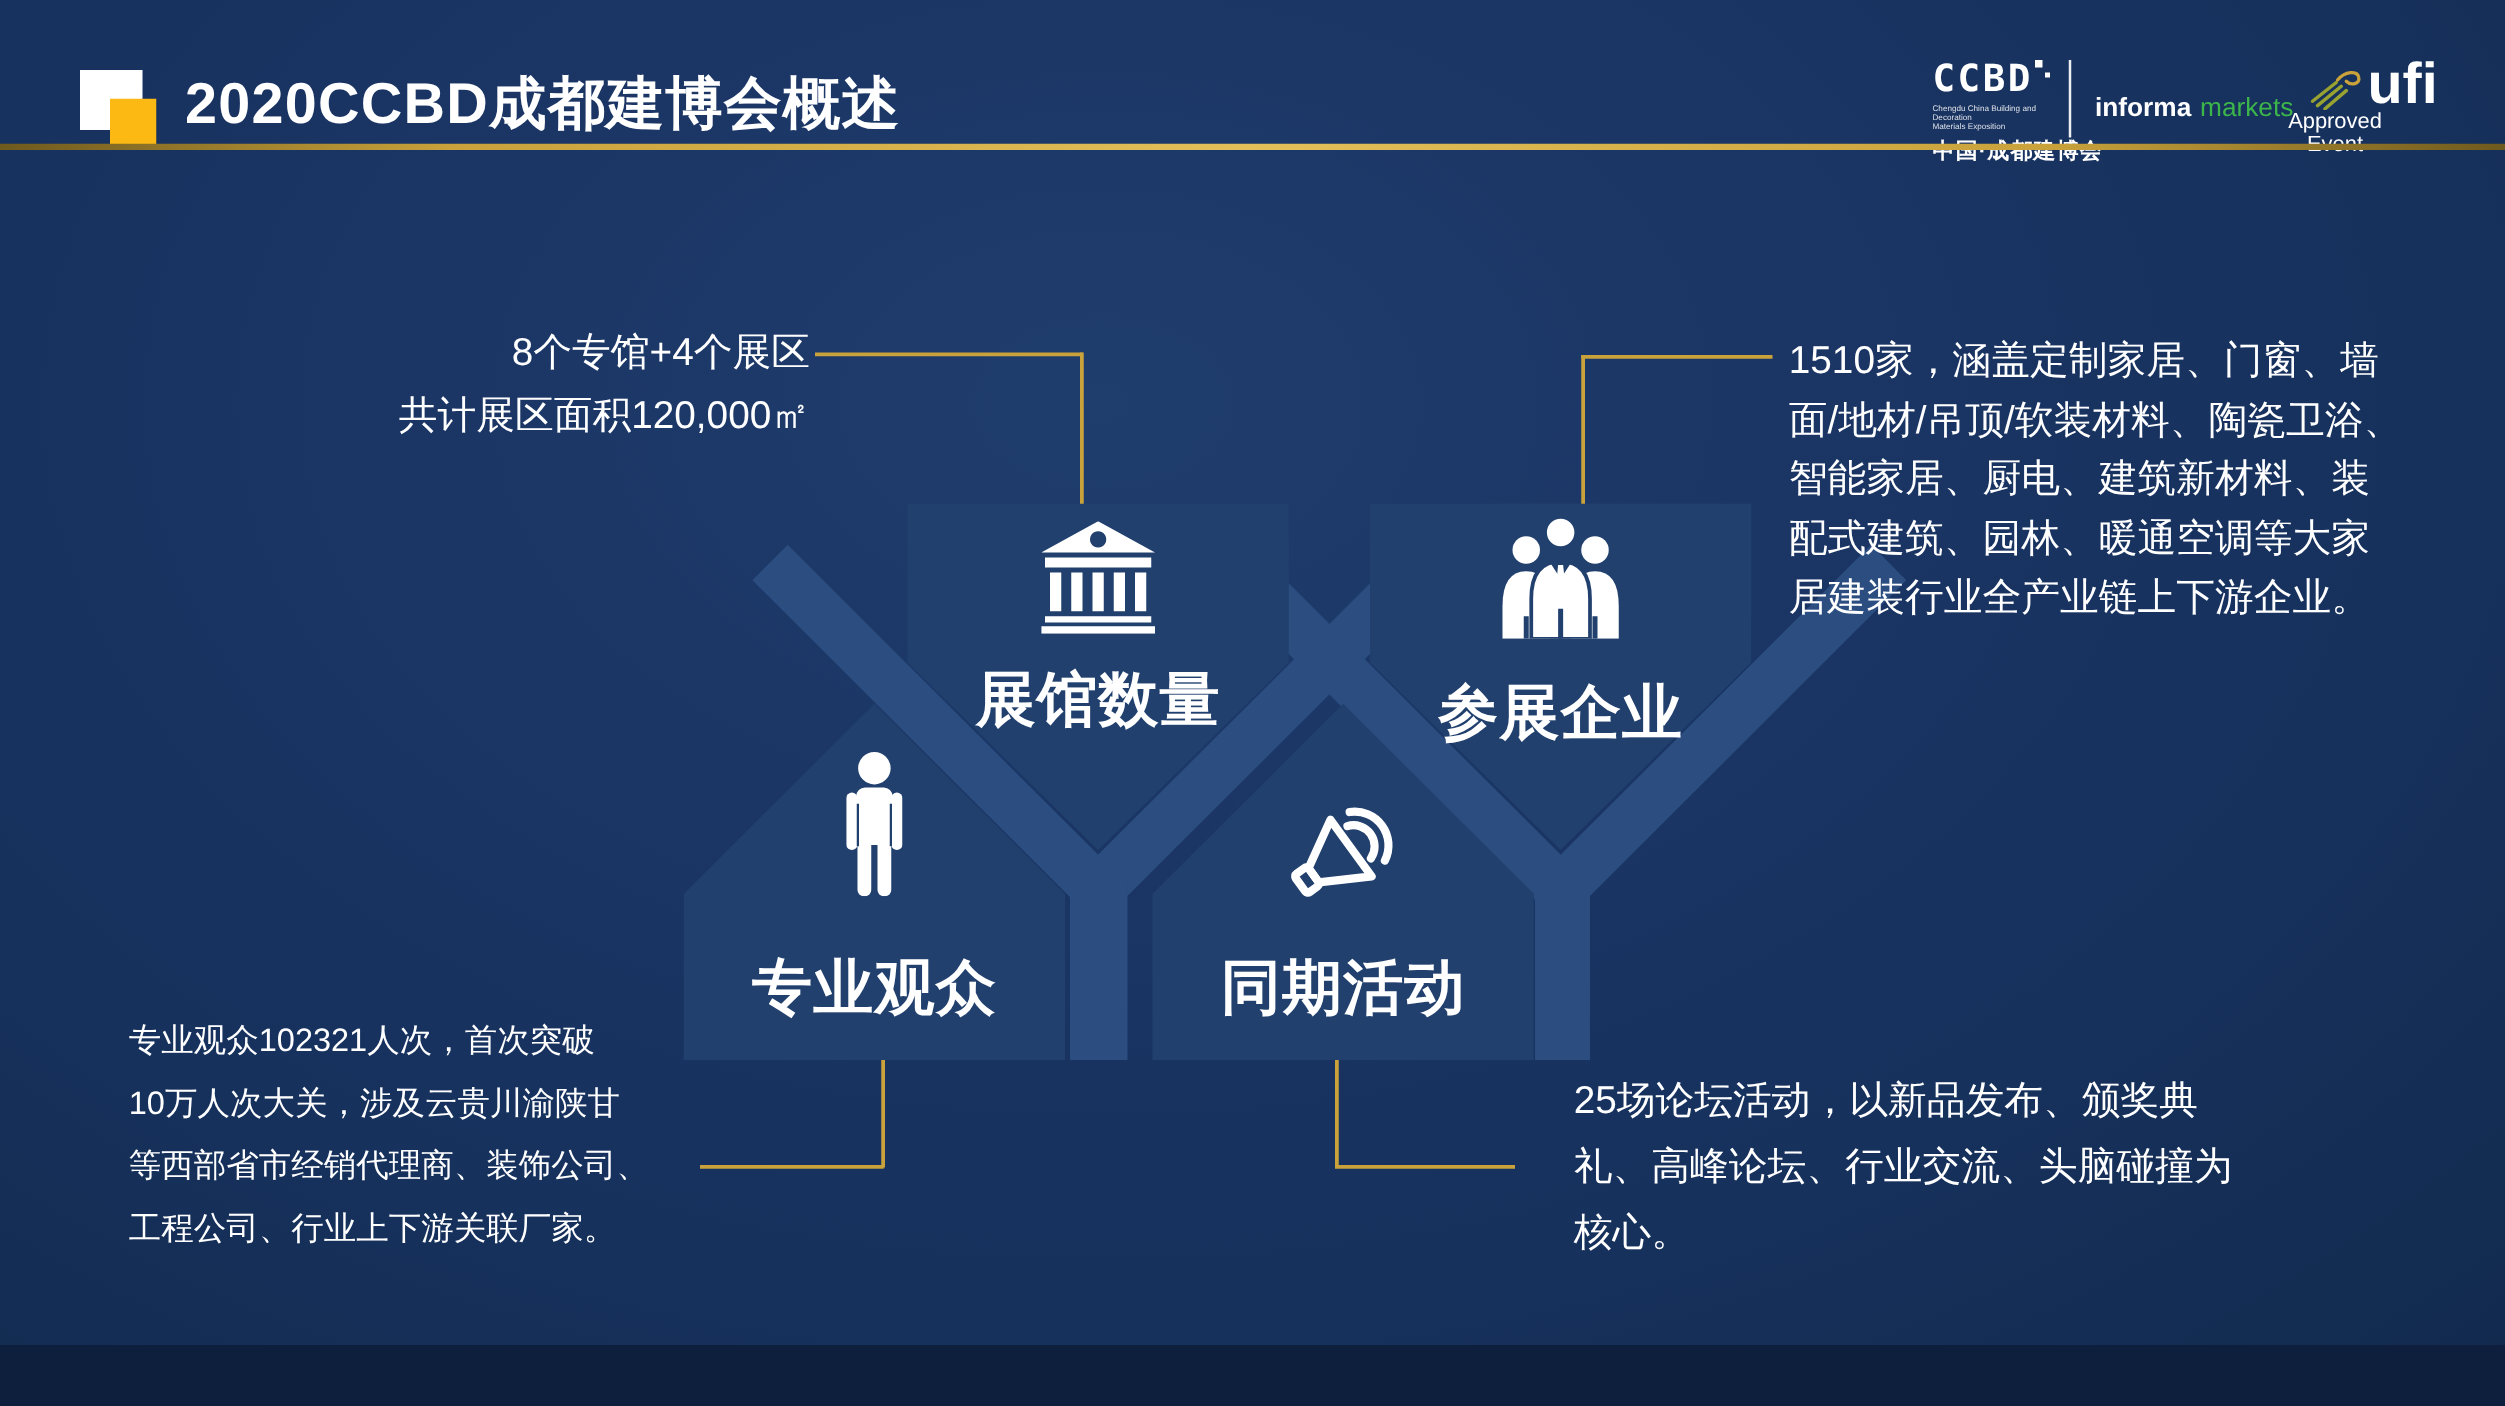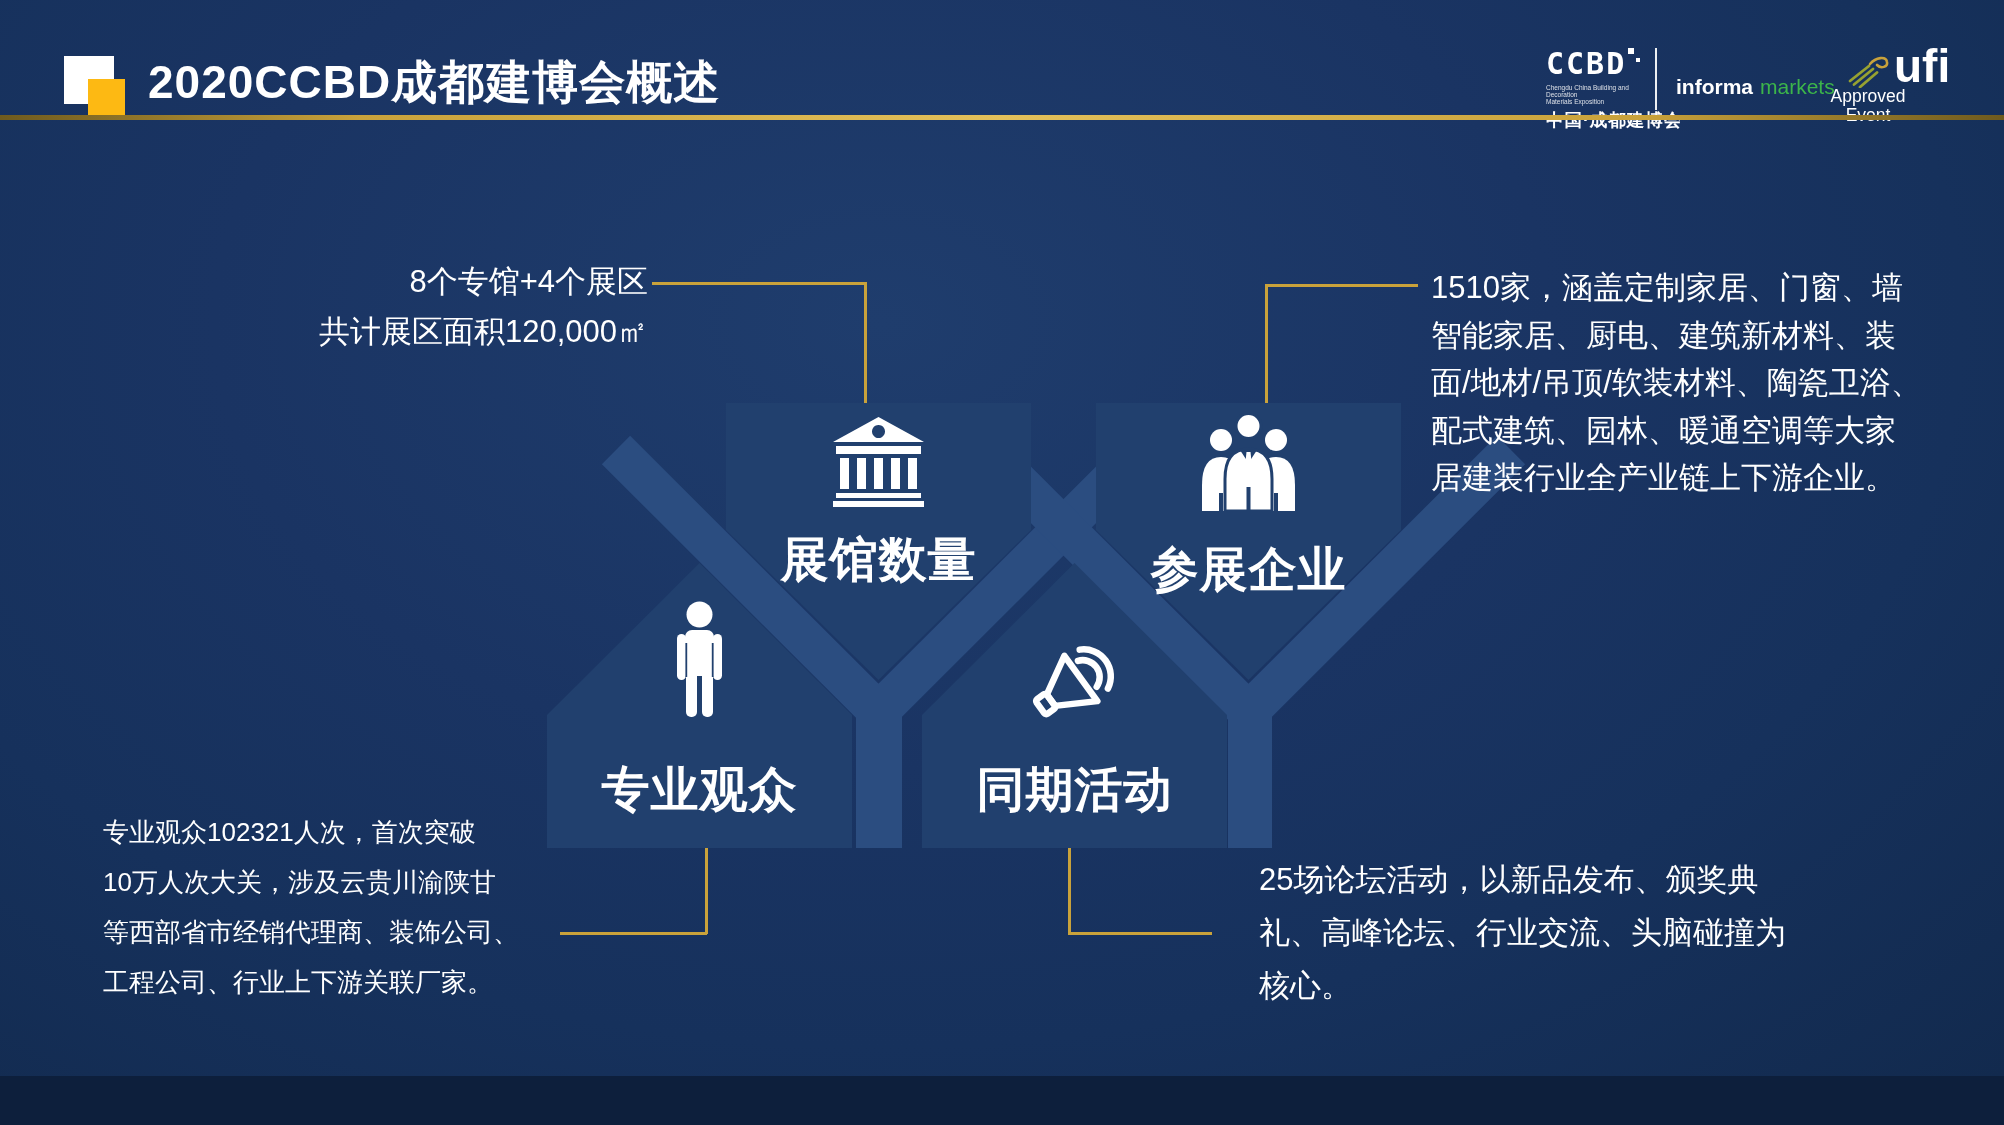--- a/index.html
+++ b/index.html
@@ -175,22 +175,22 @@
   <div class="abs node-label" style="left:539.5px;top:758px;">专业观众</div>
   <div class="abs node-label" style="left:914.5px;top:758px;">同期活动</div>
 
   <div class="abs callout" id="callout-halls">
     <div class="ln">8个专馆+4个展区</div>
     <div class="ln">共计展区面积120,000㎡</div>
   </div>
 
   <div class="abs callout" id="callout-exhibitors">
     <div class="ln">1510家，涵盖定制家居、门窗、墙</div>
+    <div class="ln">面/地材/吊顶/软装材料、陶瓷卫浴、</div>
     <div class="ln">智能家居、厨电、建筑新材料、装</div>
-    <div class="ln">面/地材/吊顶/软装材料、陶瓷卫浴、</div>
     <div class="ln">配式建筑、园林、暖通空调等大家</div>
     <div class="ln">居建装行业全产业链上下游企业。</div>
   </div>
 
   <div class="abs callout" id="callout-visitors">
     <div class="ln">专业观众102321人次，首次突破</div>
     <div class="ln">10万人次大关，涉及云贵川渝陕甘</div>
     <div class="ln">等西部省市经销代理商、装饰公司、</div>
     <div class="ln">工程公司、行业上下游关联厂家。</div>
   </div>

